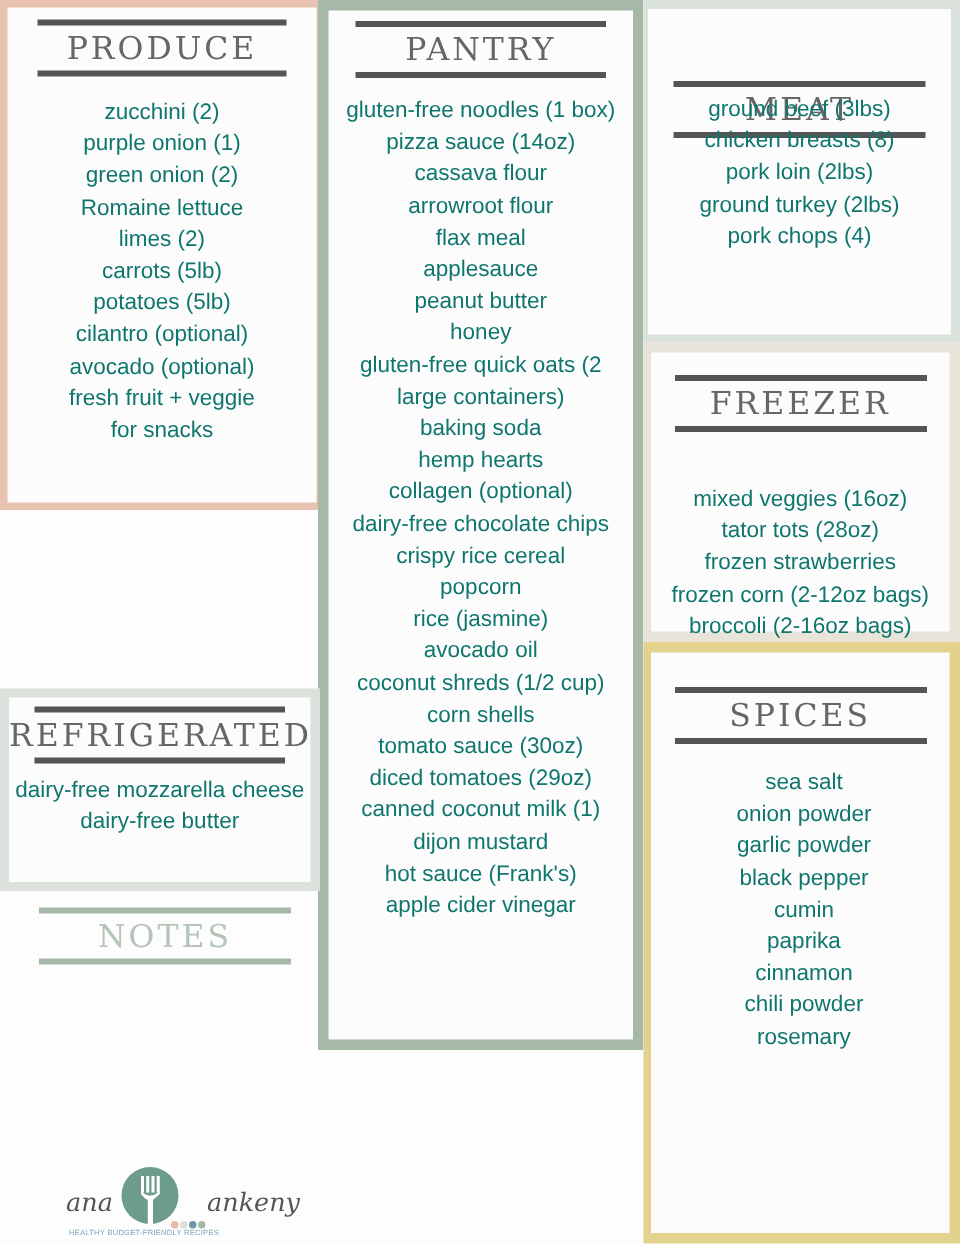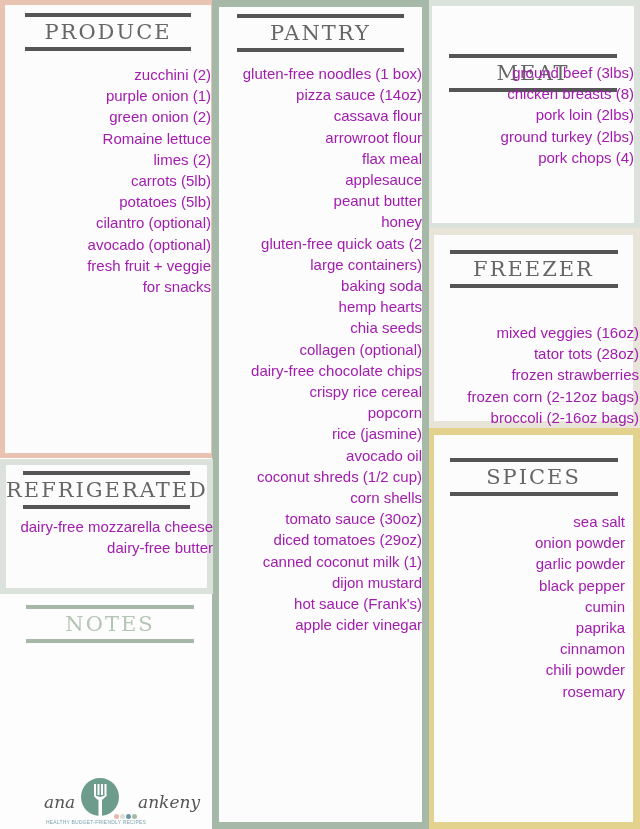--- a/index.html
+++ b/index.html
@@ -3,25 +3,25 @@
 <meta charset="utf-8">
 <style>
   html, body { margin:0; padding:0; }
   body { width:640px; height:829px; background:#fdfdfd; position:relative; overflow:hidden;
          font-family:"Liberation Sans", sans-serif; color:#555; }
   .box { position:absolute; box-sizing:border-box; background:#fcfcfc; }
   .head { position:absolute; left:0; right:0; text-align:center; }
   .bar { height:4px; background:#555; margin:0 auto; }
   .title { font-family:"DejaVu Serif", serif; font-weight:300; letter-spacing:2px; color:#666;
            font-size:21px; line-height:30px; text-align:center; }
-  .list { position:absolute; left:0; right:0; text-align:right; font-size:15px; line-height:21.2px; color:#a21caf; }
+  .list { position:absolute; left:0; right:0; text-align:center; font-size:15px; line-height:21.2px; color:#0f766e; }
   .list div { white-space:nowrap; }
 
-  #produce { left:0; top:0; width:214px; height:458px; border:5px solid #e8c3b1; border-right-width:3px; }
-  #pantry { left:212px; top:0; width:217px; height:829px; border:7px solid #a6b9a8; }
+  #produce { left:0; top:0; width:214px; height:340px; border:5px solid #e8c3b1; border-right-width:3px; }
+  #pantry { left:212px; top:0; width:217px; height:700px; border:7px solid #a6b9a8; }
   #refrig { left:0; top:459px; width:213px; height:135px; border:6px solid #dbe2dc; }
   #meat { left:429px; top:0; width:211px; height:229px; border:6px solid #dbe2dc; border-left-width:3px; }
   #freezer { left:429px; top:228px; width:211px; height:200px; border:7px solid #e9e4da; border-left-width:5px; }
   #spices { left:429px; top:428px; width:211px; height:401px; border:7px solid #e3d28d; border-left-width:5px; }
 
   #notes-head { position:absolute; left:26px; top:605px; width:168px; text-align:center; }
   #notes-head .bar { background:#a6b9a8; height:4px; }
   #notes-head .title { color:#b4c5b6; }
 
   #logo { position:absolute; left:44px; top:778px; width:120px; height:50px; }
@@ -66,21 +66,20 @@
       <div>cassava flour</div>
       <div>arrowroot flour</div>
       <div>flax meal</div>
       <div>applesauce</div>
       <div>peanut butter</div>
       <div>honey</div>
       <div>gluten-free quick oats (2</div>
       <div>large containers)</div>
       <div>baking soda</div>
       <div>hemp hearts</div>
-      <div>chia seeds</div>
       <div>collagen (optional)</div>
       <div>dairy-free chocolate chips</div>
       <div>crispy rice cereal</div>
       <div>popcorn</div>
       <div>rice (jasmine)</div>
       <div>avocado oil</div>
       <div>coconut shreds (1/2 cup)</div>
       <div>corn shells</div>
       <div>tomato sauce (30oz)</div>
       <div>diced tomatoes (29oz)</div>

